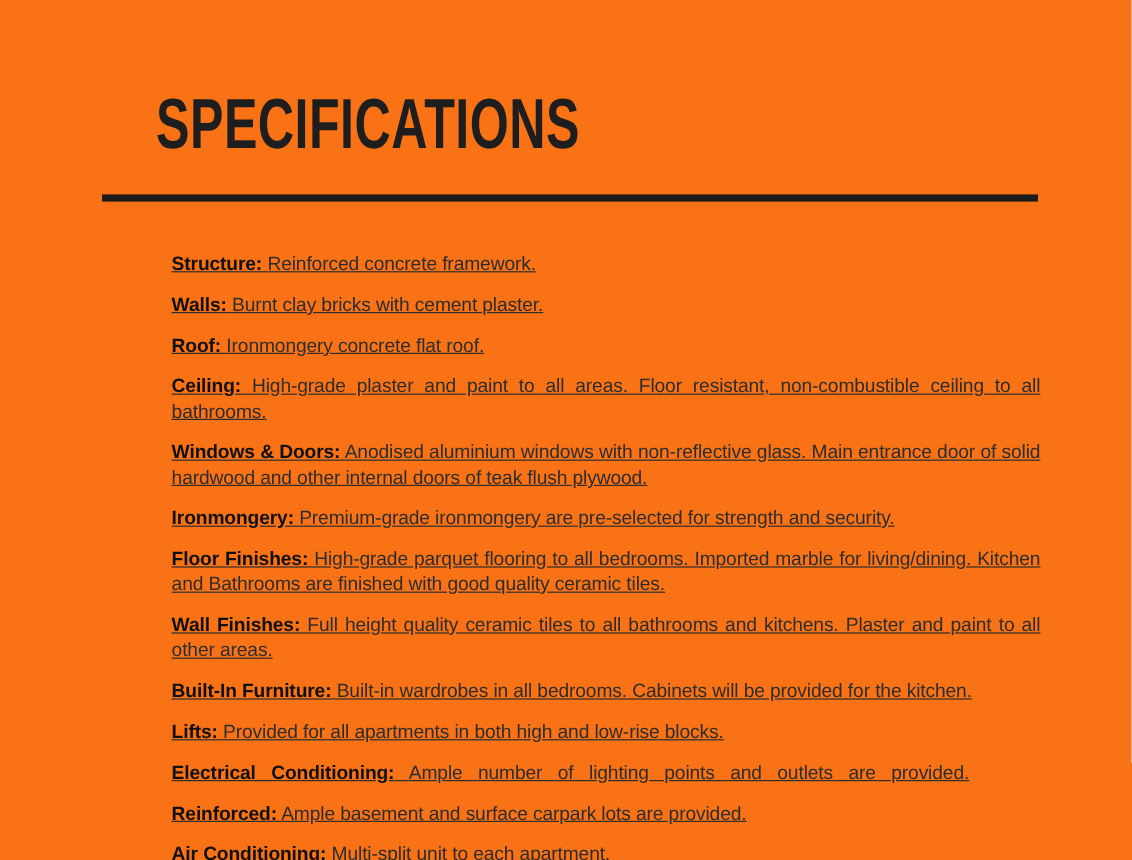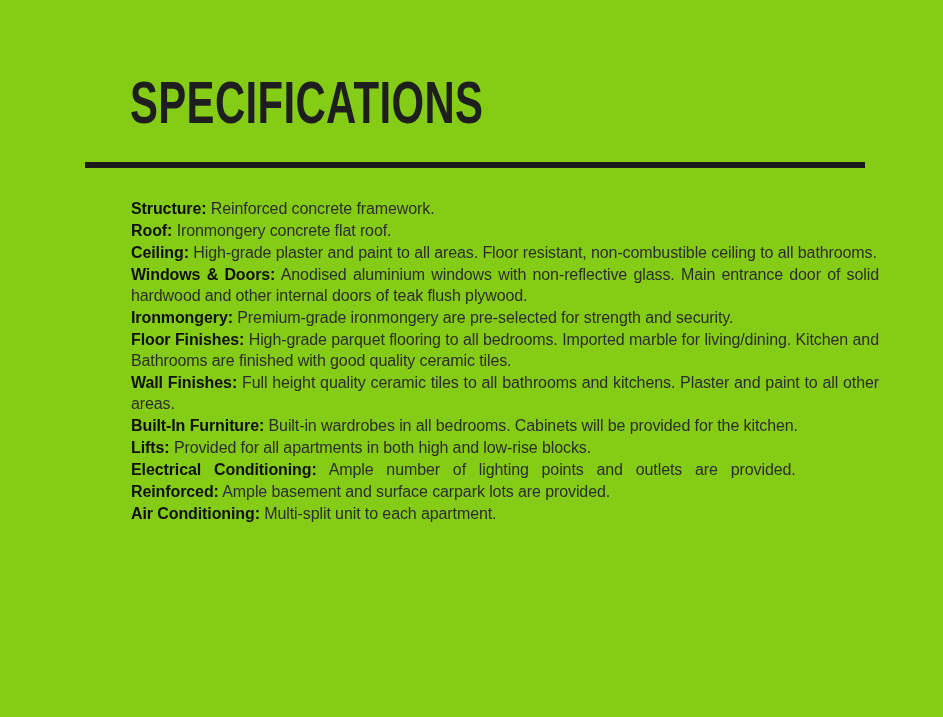--- a/index.html
+++ b/index.html
@@ -5,21 +5,21 @@
   html, body {
     margin: 0;
     padding: 0;
     background: #fbfbfa;
     font-family: "Liberation Sans", sans-serif;
   }
   .page {
     position: relative;
     width: 943px;
     height: 717px;
-    background: #84cc16;
+    background: #f97316;
     overflow: hidden;
   }
   .title {
     position: absolute;
     left: 130px;
     top: 74px;
     margin: 0;
     font-size: 59px;
     line-height: 1.0;
     font-weight: bold;
@@ -37,43 +37,45 @@
     height: 6px;
     background: #1b1b1b;
   }
   .specs {
     position: absolute;
     left: 130px;
     top: 197px;
     width: 750px;
   }
   .spec-item {
-    margin: 1px;
+    margin: 13px;
     font-size: 16px;
     line-height: 21px;
     color: #2d2d2d;
     text-align: justify;
     letter-spacing: -0.1px;
+    text-decoration: underline;
   }
   .spec-label {
     font-weight: bold;
     color: #101010;
   }
   .spec-item.wide {
     word-spacing: 8.5px;
   }
 </style>
 </head>
 <body>
 
 <div class="page">
   <h1 class="title">SPECIFICATIONS</h1>
   <div class="rule"></div>
   <div class="specs" id="spec-list">
       <p class="spec-item"><b class="spec-label">Structure:</b> <span class="spec-text">Reinforced concrete framework.</span></p>
+      <p class="spec-item"><b class="spec-label">Walls:</b> <span class="spec-text">Burnt clay bricks with cement plaster.</span></p>
       <p class="spec-item"><b class="spec-label">Roof:</b> <span class="spec-text">Ironmongery concrete flat roof.</span></p>
       <p class="spec-item"><b class="spec-label">Ceiling:</b> <span class="spec-text">High-grade plaster and paint to all areas. Floor resistant, non-combustible ceiling to all bathrooms.</span></p>
       <p class="spec-item"><b class="spec-label">Windows &amp; Doors:</b> <span class="spec-text">Anodised aluminium windows with non-reflective glass. Main entrance door of solid hardwood and other internal doors of teak flush plywood.</span></p>
       <p class="spec-item"><b class="spec-label">Ironmongery:</b> <span class="spec-text">Premium-grade ironmongery are pre-selected for strength and security.</span></p>
       <p class="spec-item"><b class="spec-label">Floor Finishes:</b> <span class="spec-text">High-grade parquet flooring to all bedrooms. Imported marble for living/dining. Kitchen and Bathrooms are finished with good quality ceramic tiles.</span></p>
       <p class="spec-item"><b class="spec-label">Wall Finishes:</b> <span class="spec-text">Full height quality ceramic tiles to all bathrooms and kitchens. Plaster and paint to all other areas.</span></p>
       <p class="spec-item"><b class="spec-label">Built-In Furniture:</b> <span class="spec-text">Built-in wardrobes in all bedrooms. Cabinets will be provided for the kitchen.</span></p>
       <p class="spec-item"><b class="spec-label">Lifts:</b> <span class="spec-text">Provided for all apartments in both high and low-rise blocks.</span></p>
       <p class="spec-item wide"><b class="spec-label">Electrical Conditioning:</b> <span class="spec-text">Ample number of lighting points and outlets are provided.</span></p>
       <p class="spec-item"><b class="spec-label">Reinforced:</b> <span class="spec-text">Ample basement and surface carpark lots are provided.</span></p>

